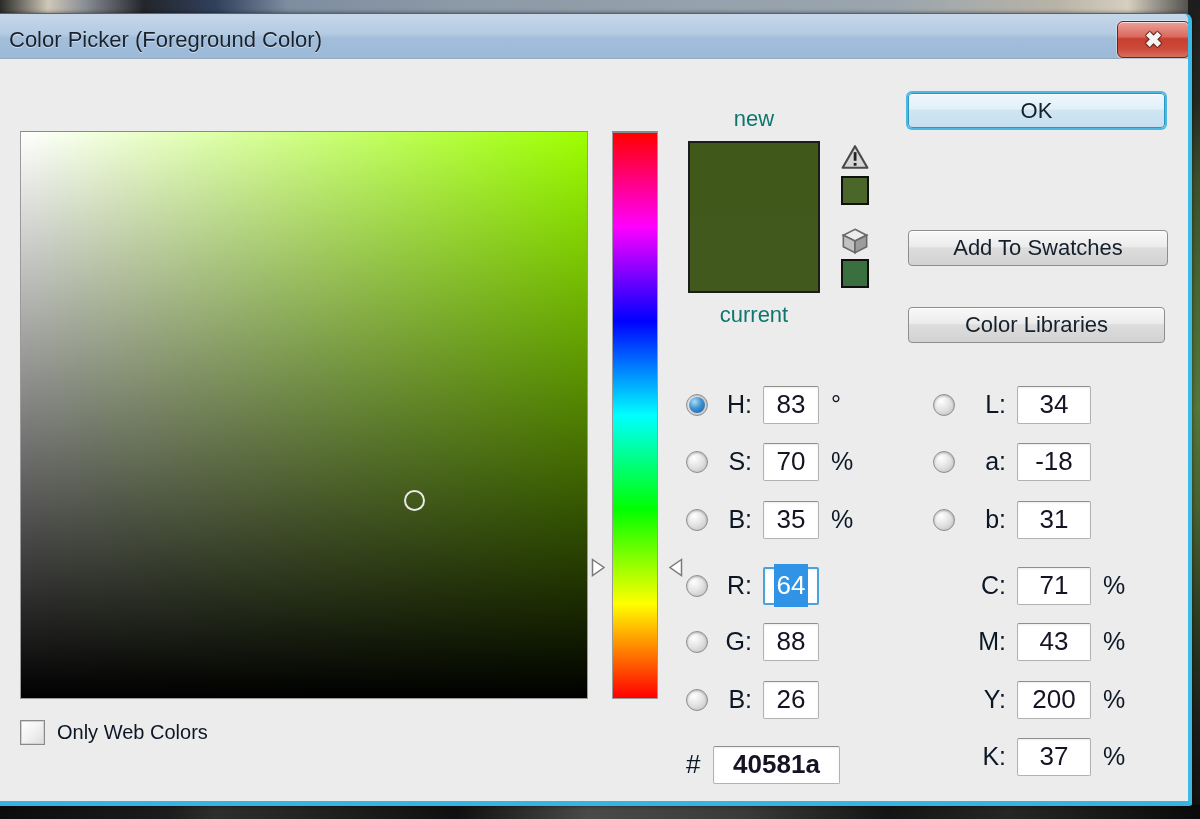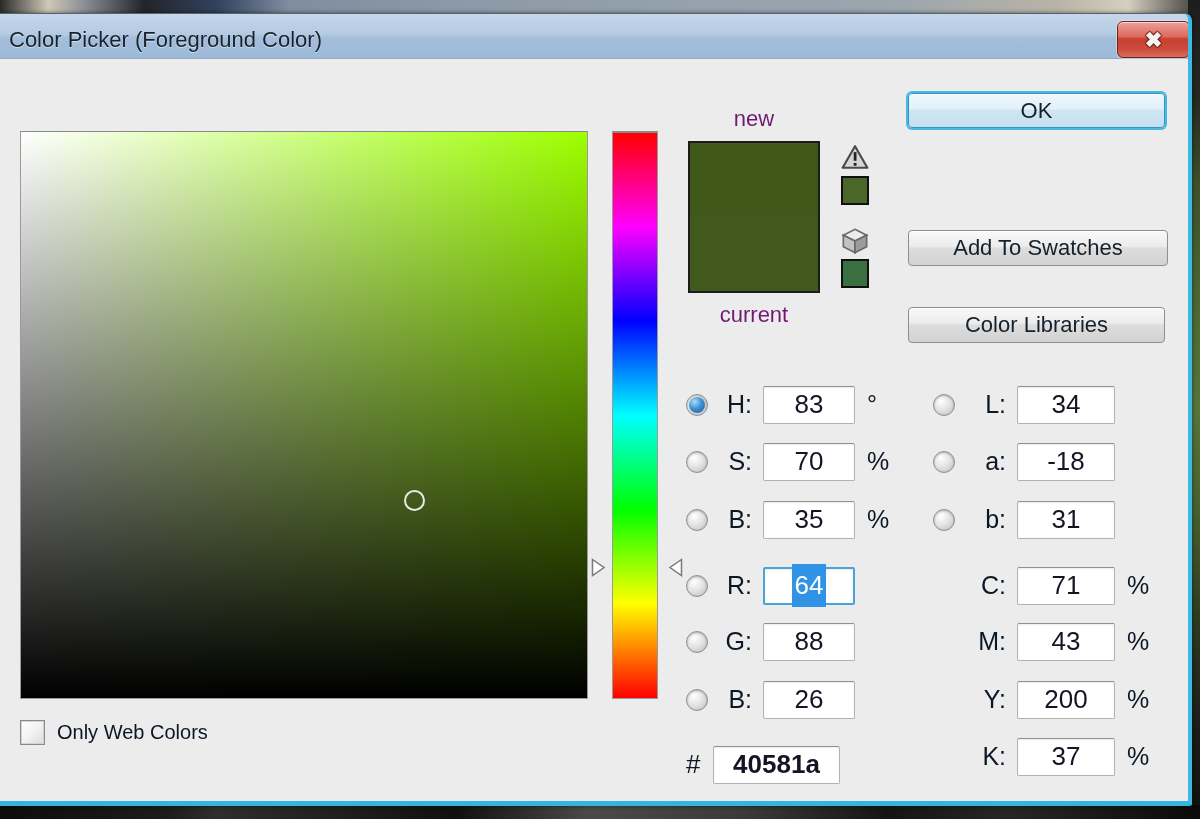--- a/index.html
+++ b/index.html
@@ -82,21 +82,21 @@
     border:1px solid #9a9a9a; border-top:2px solid #8a8a8a;
     background:linear-gradient(to bottom,
       #ff0000 0%, #ff00ff 16.6%, #0000ff 33.3%, #00ffff 50%,
       #00ff00 66.6%, #ffff00 83.3%, #ff0000 100%);
   }
   .hue-arrow { position:absolute; width:15px; height:19px; }
   .hue-arrow-left  { left:591px; top:544px; }
   .hue-arrow-right { left:668px; top:544px; }
 
   
-  .preview-label { position:absolute; width:132px; text-align:center; font-size:22px; color:#701a75; }
+  .preview-label { position:absolute; width:132px; text-align:center; font-size:22px; color:#0f766e; }
   .preview-block {
     position:absolute; left:688px; top:127px; width:132px; height:152px;
     border:2px solid #1c1c1c;
   }
   .preview-half { width:100%; height:50%; }
 
   .side-icon { position:absolute; width:28px; }
   .mini-swatch { position:absolute; width:28px; height:29px; border:2px solid #101010; }
 
   
@@ -128,27 +128,27 @@
     position:relative;
   }
   .radio.selected::after {
     content:""; position:absolute; inset:2px; border-radius:50%;
     background:radial-gradient(circle at 35% 30%, #a8ddf8 0%, #3e92d2 45%, #155a9c 100%);
   }
   .radio.ghost { visibility:hidden; }
   .flabel { width:36px; margin-left:8px; text-align:right; font-size:25px; color:#0c1726; }
   .flabel-r { width:43px; }
   .field {
-    margin-left:11px; width:92px; height:38px;
+    margin-left:11px; width:56px; height:38px;
     background:#fff; border:1px solid #b2b2b2; border-top-color:#8f8f8f; border-radius:2px;
     box-shadow:inset 0 1px 2px rgba(0,0,0,.08);
     display:flex; align-items:center; justify-content:center;
     font-size:26px; color:#141424;
   }
-  .field-r { width:98px; }
+  .field-r { width:74px; }
   .field.focused { border:2px solid #4aa3d8; }
   .field .sel { background:#3193e6; color:#fff; padding:6px 3px; }
   .field-hex { width:127px; margin-left:6px;font-weight:bold; }
   .hash-label { width:21px; font-size:26px; color:#0c1726; text-align:left; }
   .unit { margin-left:12px; width:36px; font-size:25px; color:#0c1726; }
 
   
   .cb-row { position:absolute; left:20px; top:706px; display:flex; align-items:center; }
   .checkbox {
     width:25px; height:25px; border:1px solid #8a8a8a;

